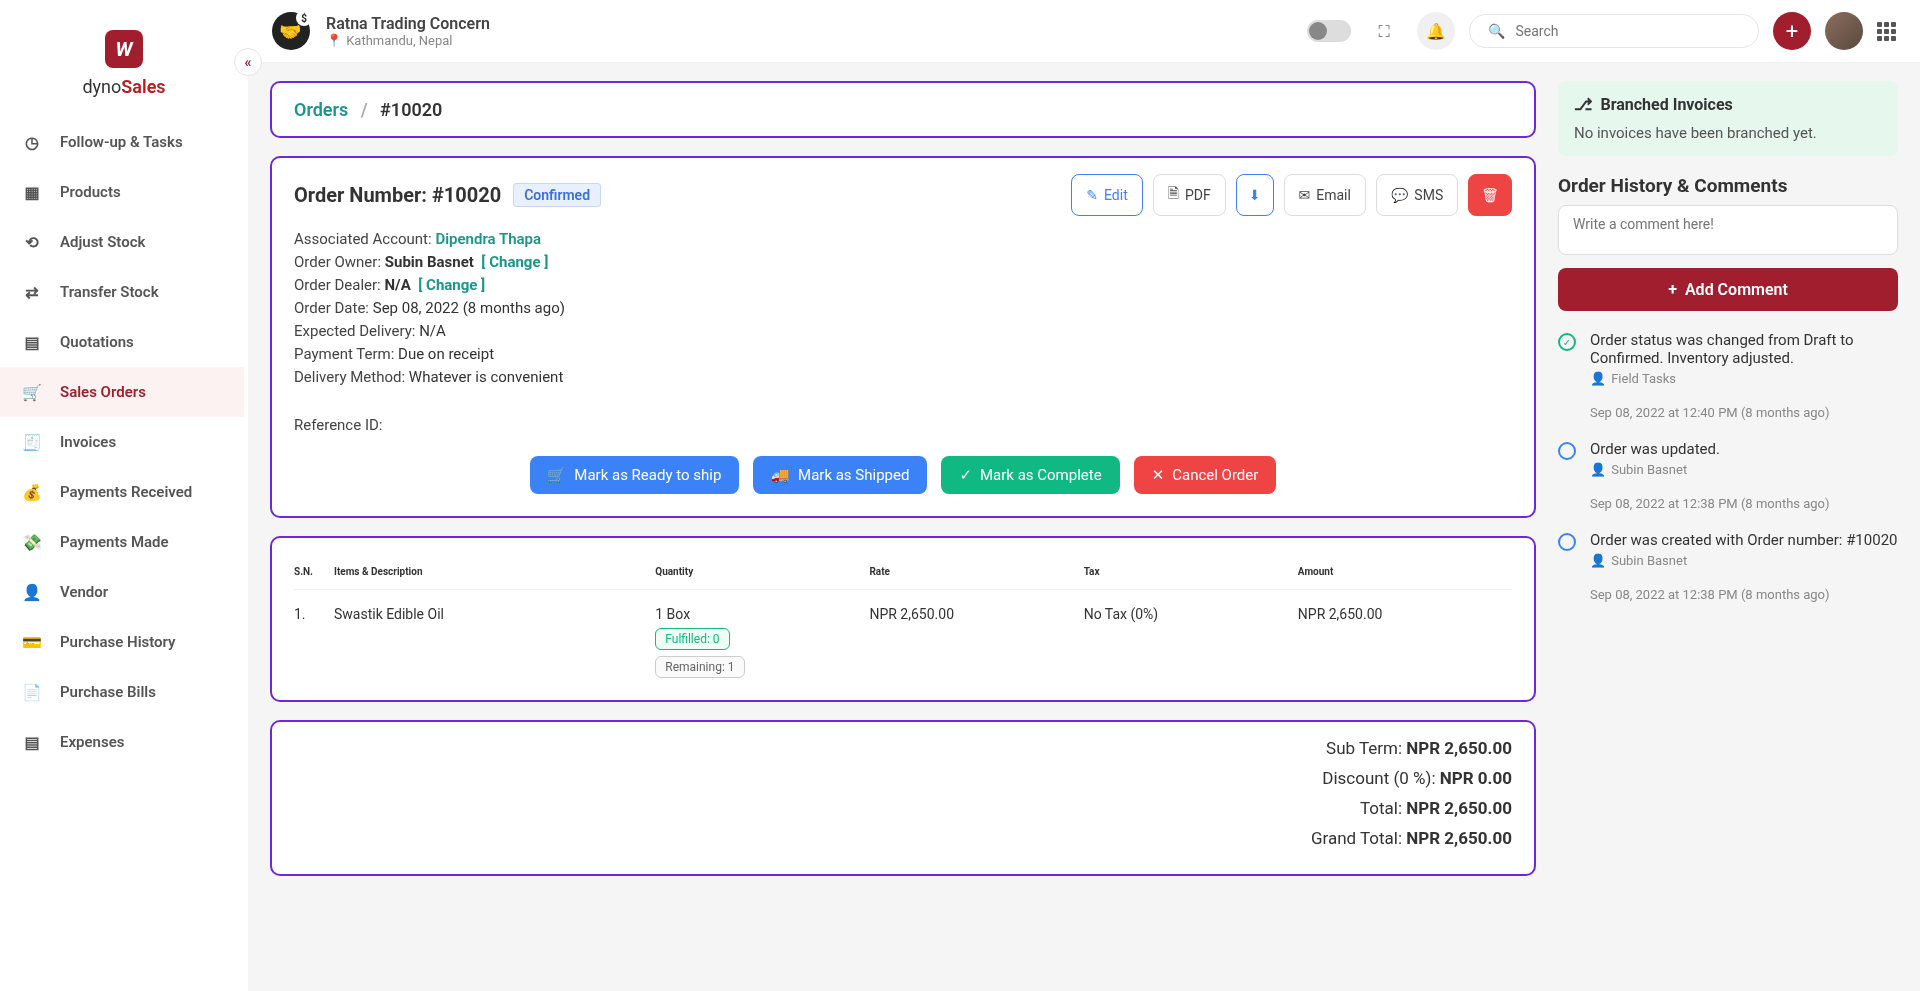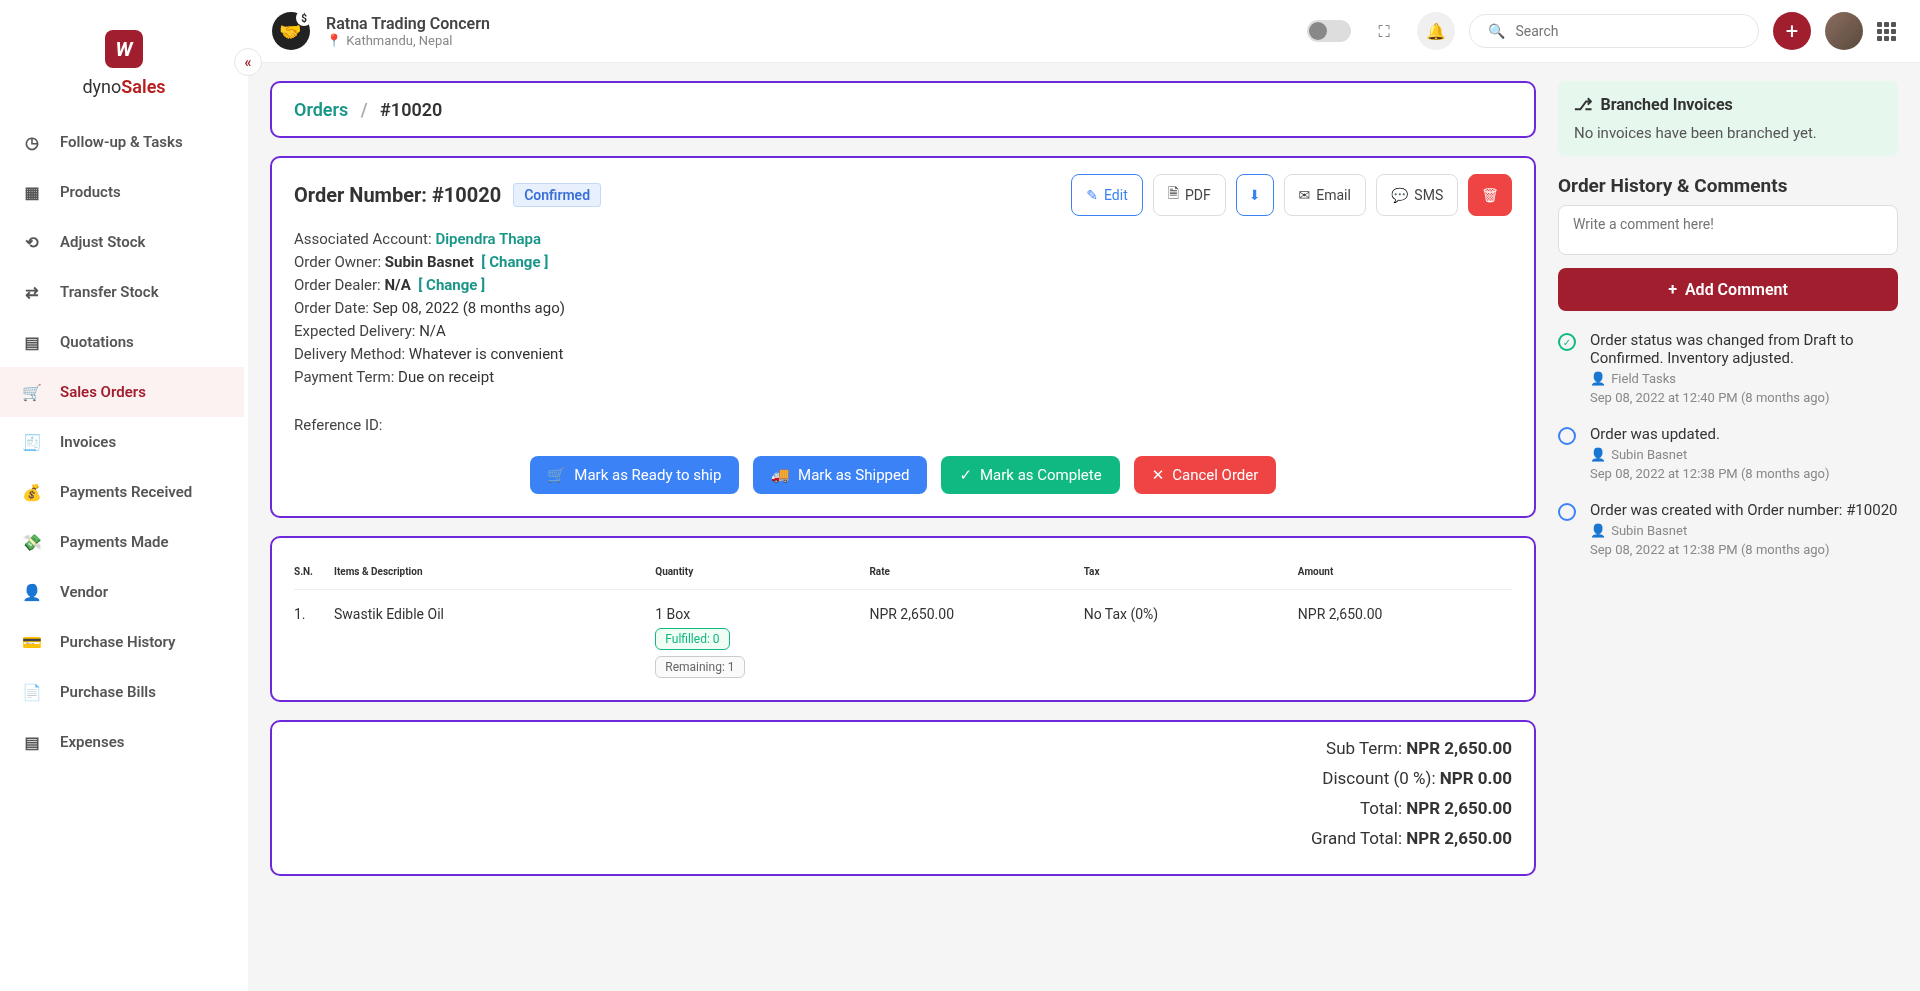--- a/index.html
+++ b/index.html
@@ -78,21 +78,21 @@
 .branched-box p{color:#555;font-size:15px}
 .history-title{font-size:19px;font-weight:700;margin-bottom:8px}
 .comment-box{width:100%;border:1px solid #ddd;border-radius:8px;padding:10px 14px;font-size:14px;resize:none;height:50px;font-family:inherit;color:#888}
 .add-comment-btn{width:100%;background:#a01e2e;color:#fff;border:none;border-radius:8px;padding:12px;font-size:16px;font-weight:600;cursor:pointer;margin-top:10px;display:flex;align-items:center;justify-content:center;gap:8px}
 .history-item{display:flex;gap:14px;margin-top:20px}
 .history-marker{width:18px;height:18px;border:2px solid;border-radius:50%;flex-shrink:0;margin-top:2px;display:flex;align-items:center;justify-content:center;font-size:10px}
 .history-marker.done{border-color:#10b981;color:#10b981}
 .history-marker.pending{border-color:#3b82f6}
 .history-text{font-size:15px;color:#333}
 .history-meta{font-size:13px;color:#888;margin-top:4px;display:flex;align-items:center;gap:5px}
-.history-date{font-size:13px;color:#888;margin-top:4px}
+.history-date{font-size:13px;color:#888;margin-top:19px}
 </style>
 </head>
 <body>
 
 <div class="app">
   <aside class="sidebar">
     <div class="collapse-btn">«</div>
     <div class="logo-area">
       <div class="logo-icon">W</div>
       <div class="logo-text"><span class="dyno">dyno</span><span class="sales">Sales</span></div>
@@ -224,22 +224,22 @@
               <button class="btn danger icon-only">
                   <span>🗑</span>
                 </button>
             </div>
           </div>
           <div class="meta-row"><span class="label">Associated Account:</span> <span class="link">Dipendra Thapa</span></div>
           <div class="meta-row"><span class="label">Order Owner:</span> <span class="bold">Subin Basnet</span>&nbsp;&nbsp;<span class="change-link">[ Change ]</span></div>
           <div class="meta-row"><span class="label">Order Dealer:</span> <span class="bold">N/A</span>&nbsp;&nbsp;<span class="change-link">[ Change ]</span></div>
           <div class="meta-row"><span class="label">Order Date:</span> <span>Sep 08, 2022 (8 months ago)</span></div>
           <div class="meta-row"><span class="label">Expected Delivery:</span> <span>N/A</span></div>
+          <div class="meta-row"><span class="label">Payment Term:</span> <span>Due on receipt</span></div>
           <div class="meta-row"><span class="label">Delivery Method:</span> <span>Whatever is convenient</span></div>
-          <div class="meta-row"><span class="label">Payment Term:</span> <span>Due on receipt</span></div>
           <div class="meta-row" style="margin-top:30px"><span class="label">Reference ID:</span></div>
 
           <div class="status-actions">
             <button class="status-btn blue">
                 <span>🛒</span>
                 <span>Mark as Ready to ship</span>
               </button>
             <button class="status-btn blue">
                 <span>🚚</span>
                 <span>Mark as Shipped</span>

